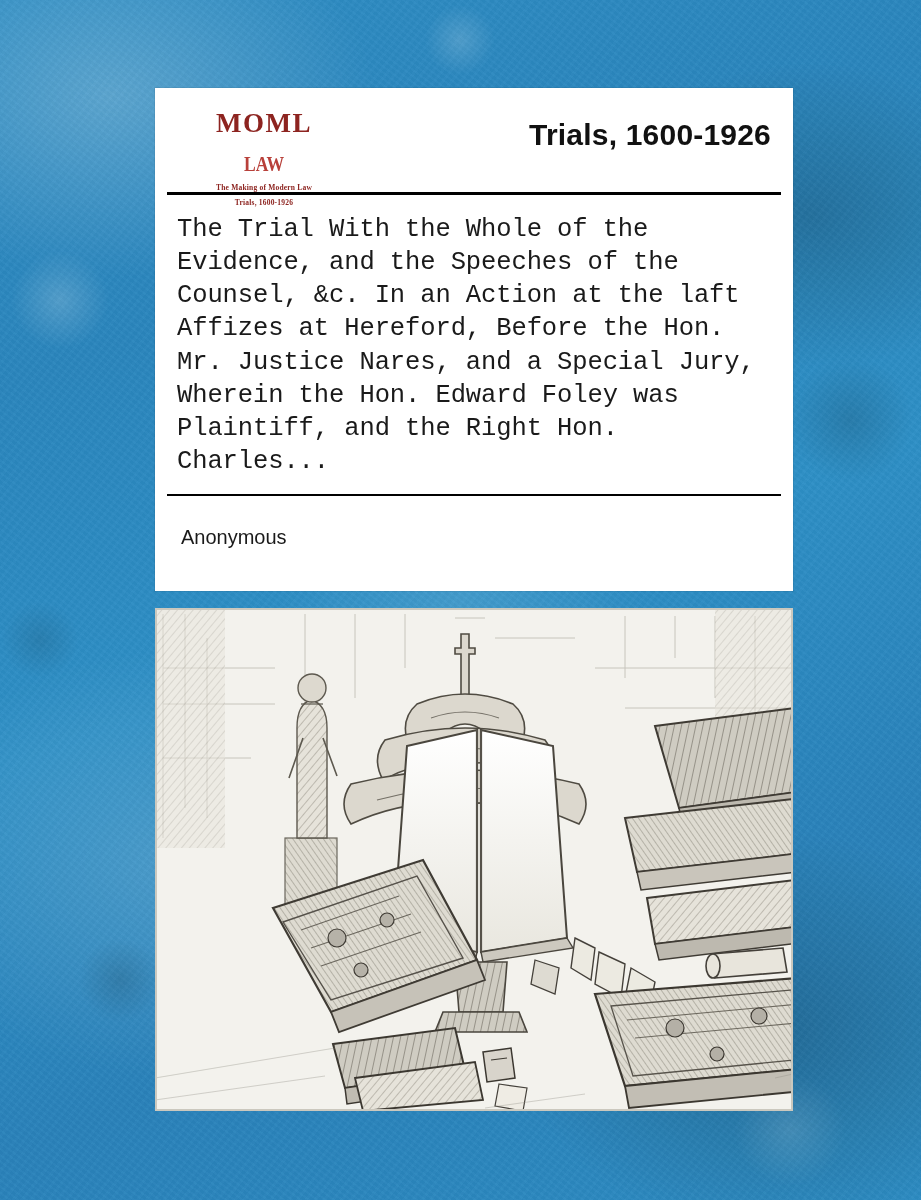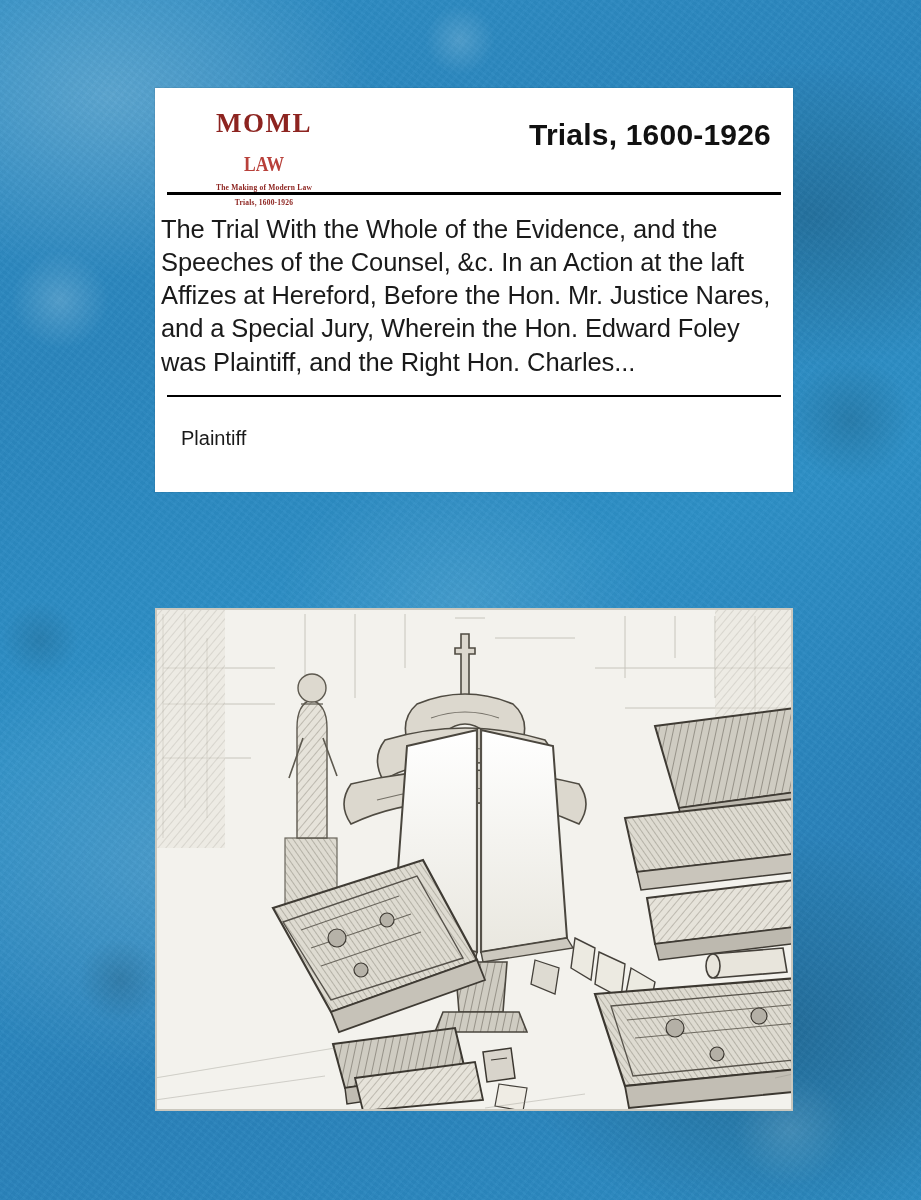--- a/index.html
+++ b/index.html
@@ -119,22 +119,22 @@
   }
 
   .rule {
     height: 3px;
     background: #000000;
     margin: 0 12px;
   }
   .rule.thin { height: 2px; }
 
   .book-title {
-    padding: 18px 22px 16px 6px;
-    font-family: Liberation Sans, sans-serif;
+    padding: 18px 22px 16px 22px;
+    font-family: Liberation Mono, monospace;
     font-size: 25.5px;
     line-height: 1.30;
     color: #1a1a1a;
     letter-spacing: -0.1px;
   }
 
   .author {
     padding: 30px 22px 42px 26px;
     font-family: "Liberation Sans", sans-serif;
     font-size: 20px;
@@ -173,21 +173,21 @@
 
       <div class="series-title">Trials, 1600-1926</div>
     </div>
 
     <div class="rule"></div>
 
     <div class="book-title">The Trial With the Whole of the Evidence, and the Speeches of the Counsel, &amp;c. In an Action at the laft Affizes at Hereford, Before the Hon. Mr. Justice Nares, and a Special Jury, Wherein the Hon. Edward Foley was Plaintiff, and the Right Hon. Charles...</div>
 
     <div class="rule thin"></div>
 
-    <div class="author">Plaintiff</div>
+    <div class="author">Anonymous</div>
   </div>
 
   <div class="art-panel">
     <svg class="art-svg" viewBox="0 0 638 503" preserveAspectRatio="xMidYMid slice">
       <defs>
         <linearGradient id="pg" x1="0" y1="0" x2="0" y2="1">
           <stop offset="0%" stop-color="#ffffff"></stop>
           <stop offset="100%" stop-color="#e9e7df"></stop>
         </linearGradient>
         <pattern id="hatch" width="6" height="6" patternUnits="userSpaceOnUse" patternTransform="rotate(40)">

